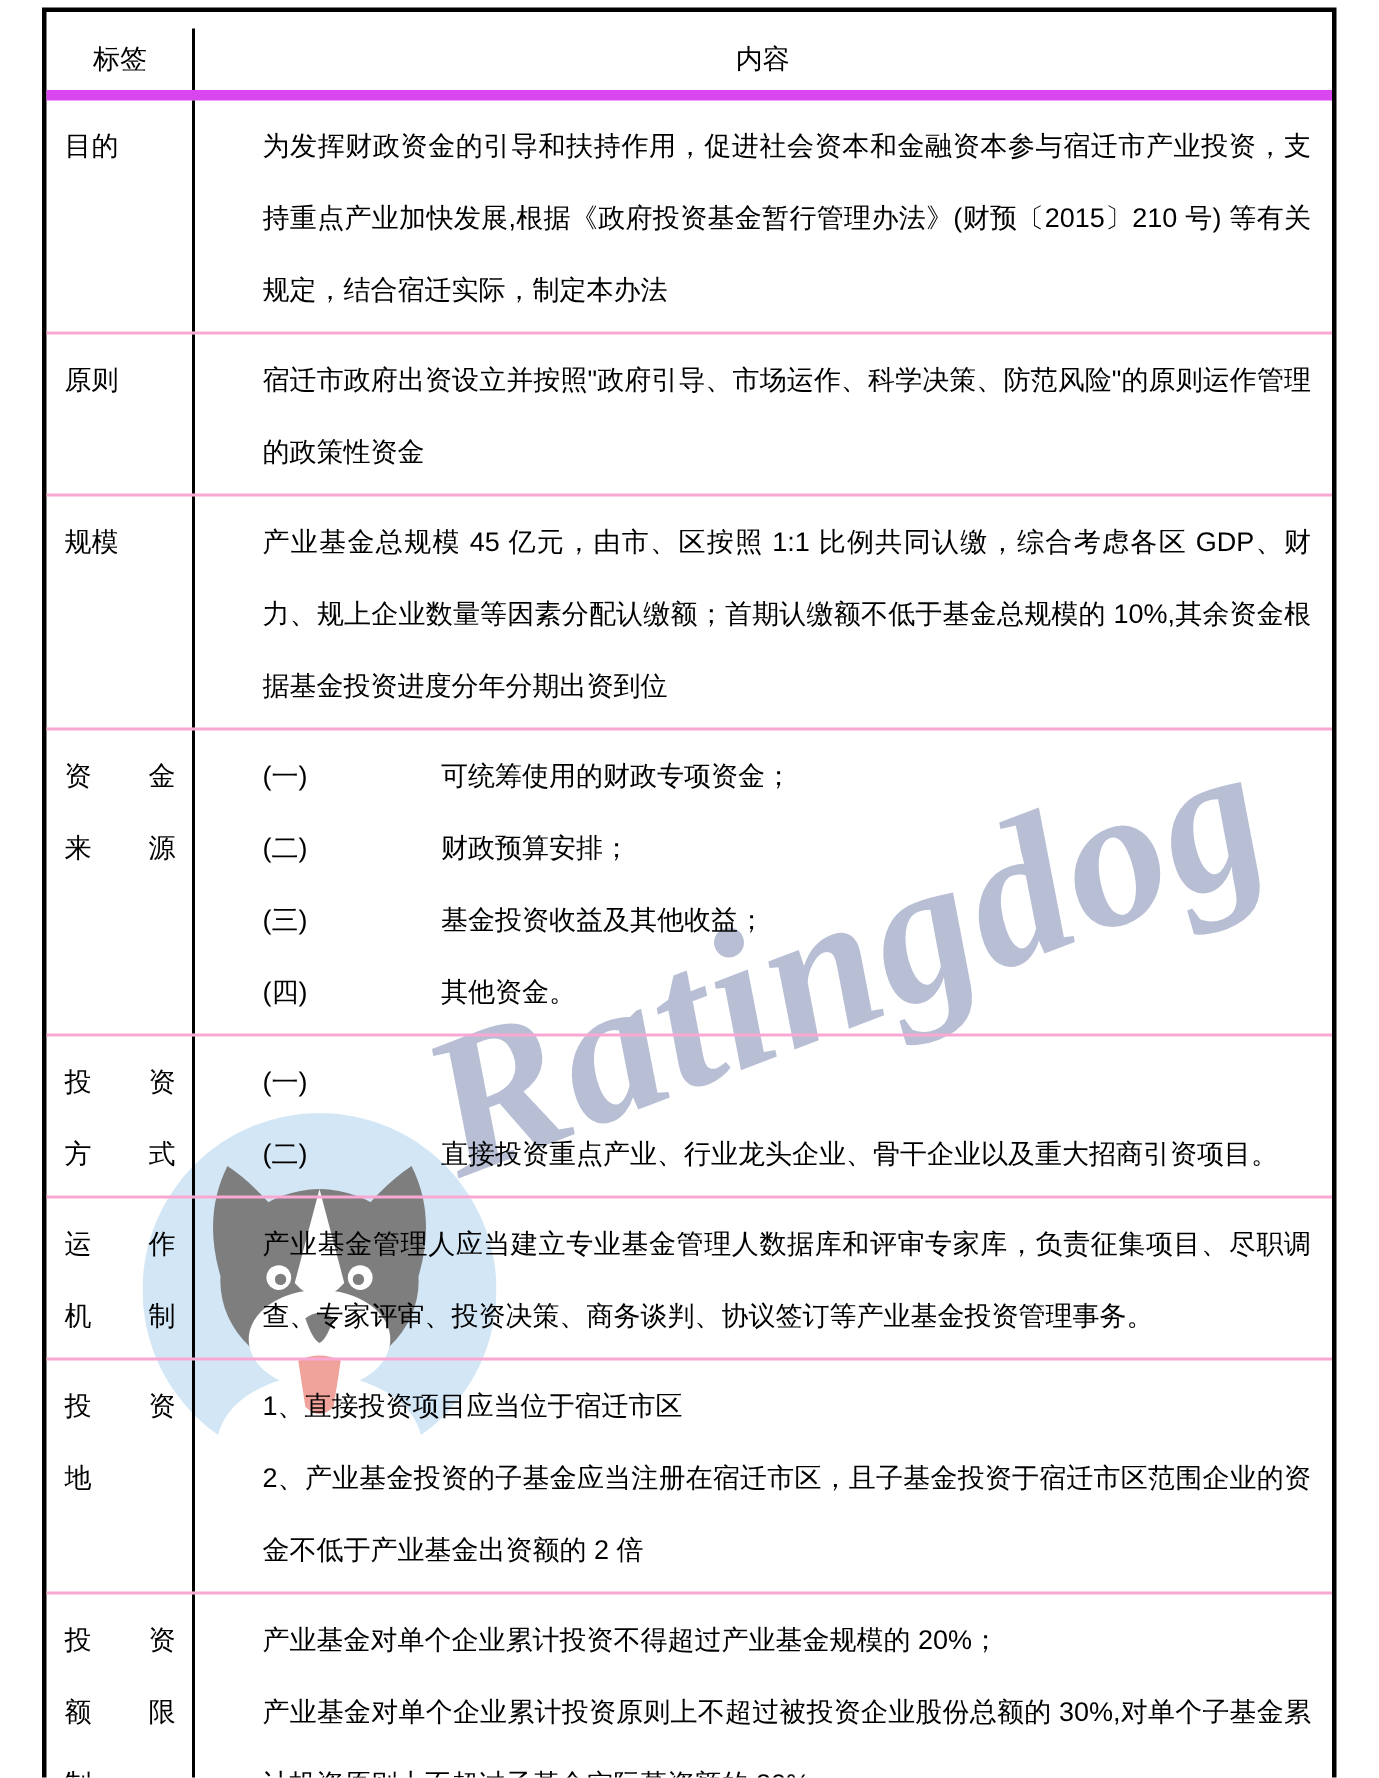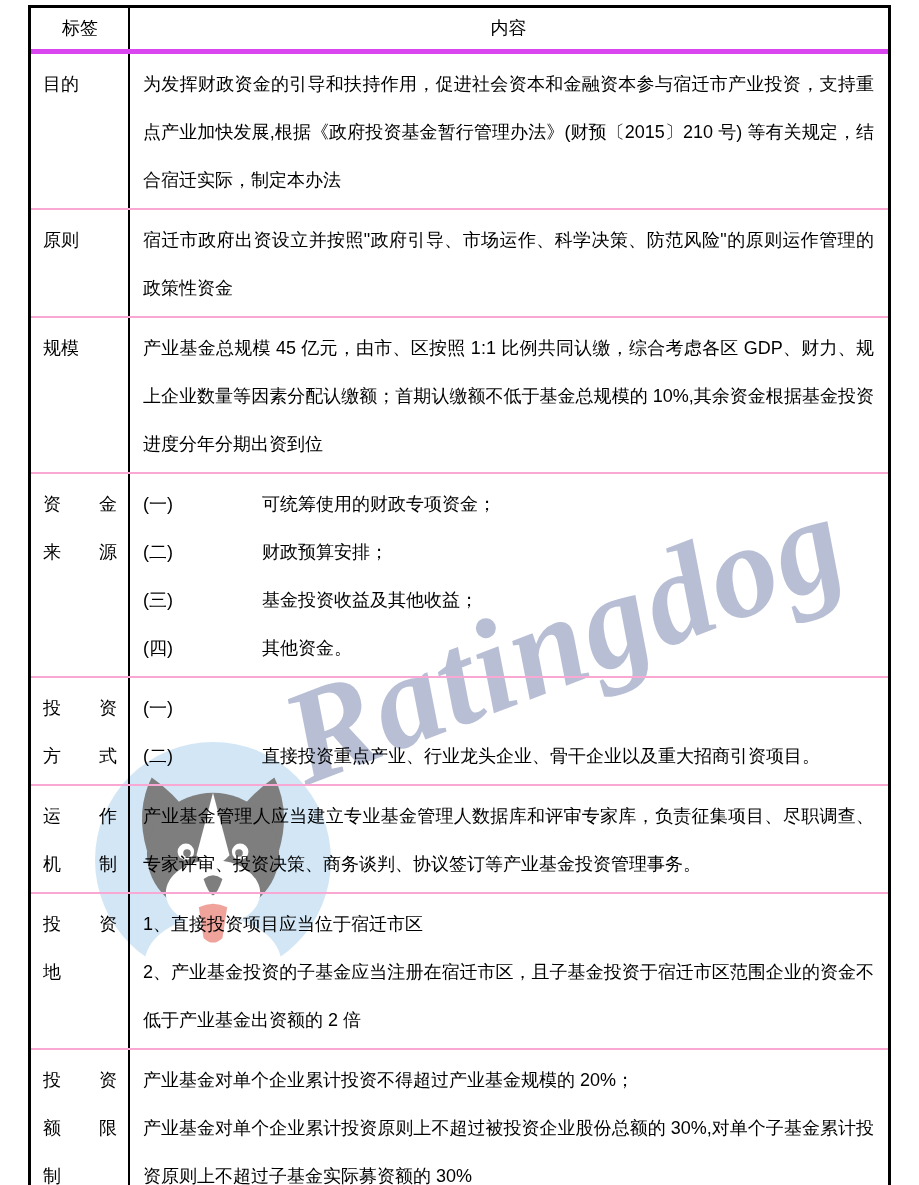--- a/index.html
+++ b/index.html
@@ -58,28 +58,28 @@
   }
 
   
   .header-row .label-cell,
   .header-row .content-cell {
     padding-top:0; padding-bottom:0;
     height:41px;
     line-height:41px;
     text-align:center;
   }
-  .header-row { border-bottom:5px solid #d946ef; }
+  .header-row { border-bottom:7px solid #d946ef;margin-top:11px; }
 
   
   .lab-line { white-space:pre; }
   .distribute .lab-line { text-align:justify; text-align-last:justify; white-space:normal; }
 
   
-  .para { text-align:justify; }
+  .para { text-align:justify;margin-left:32px; }
   .para.with-marker { display:flex; text-align:left; }
   .para .marker { flex:0 0 119px; width:119px; }
   .para .ptext { flex:1 1 auto; min-width:0; }
 </style>
 </head>
 <body>
 
 <div class="watermark-layer">
   <svg class="wm-logo" viewBox="0 0 200 200" xmlns="http://www.w3.org/2000/svg">
     <circle cx="100" cy="100" r="100" fill="#aed3ee"></circle>

